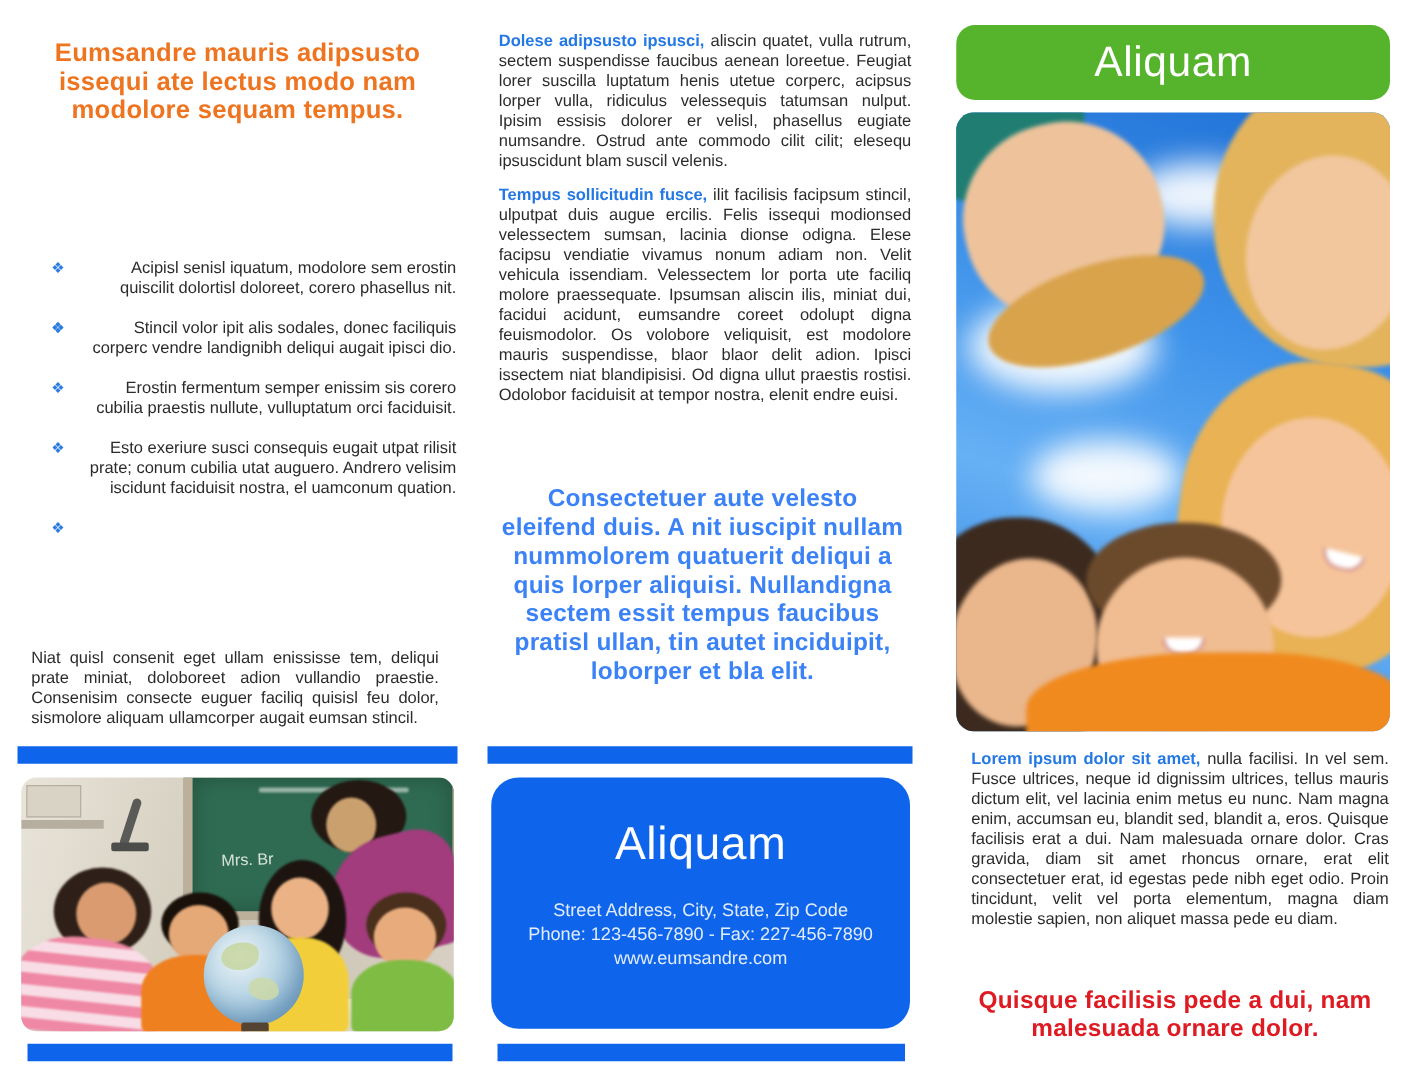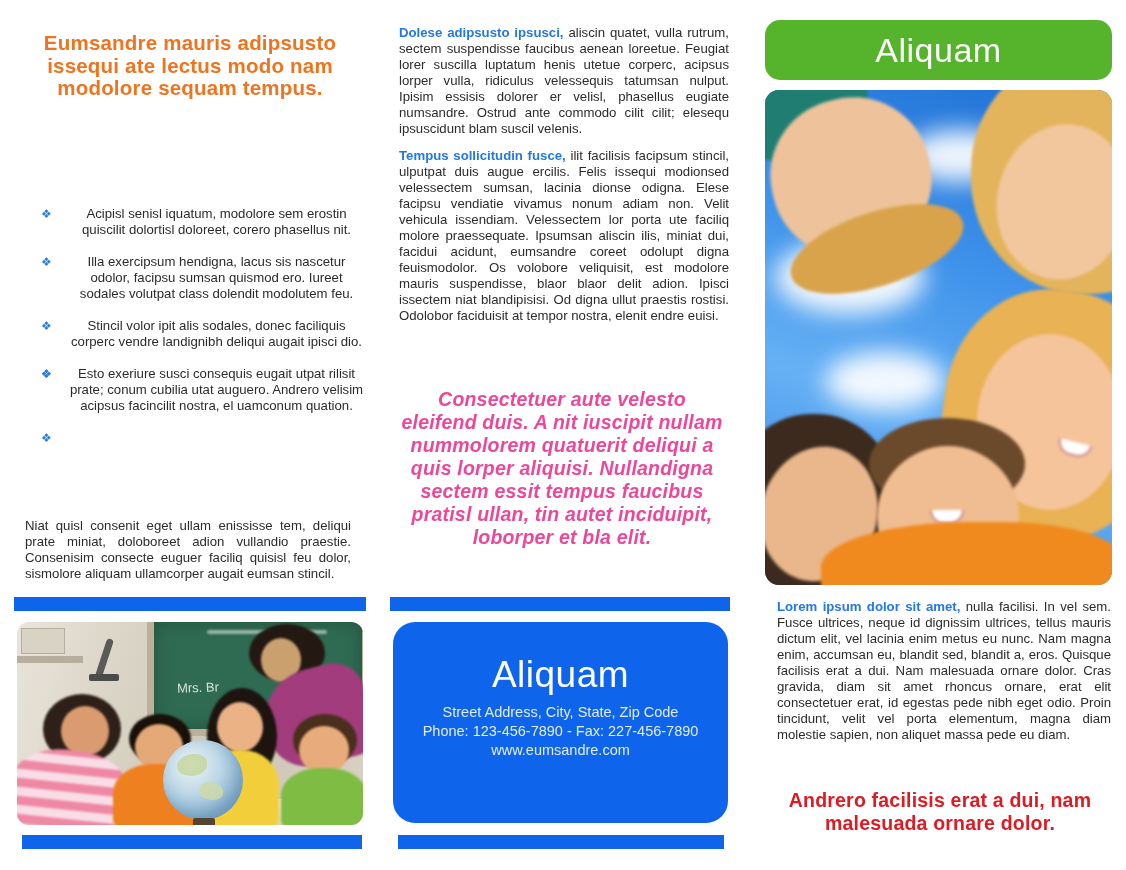--- a/index.html
+++ b/index.html
@@ -17,43 +17,43 @@
   .body-text { font-size:13.2px; line-height:16px; text-align:justify; color:#2b2b2b; }
   .lead-in { font-weight:bold; color:#2478e4; }
 
   .headline {
     color:#ee7420; font-weight:bold; font-size:20.5px; line-height:22.5px;
     text-align:center; letter-spacing:0.2px;
   }
   .pull-quote, .red-note {
     font-weight:bold; font-size:19.5px; line-height:23px; text-align:center; letter-spacing:0.2px;
   }
-  .pull-quote { color:#ec4899;font-style:italic; }
+  .pull-quote { color:#3b82f6; }
   .red-note   { color:#de1a22; }
 
   .bar { background:#0e65ec; height:14px; }
 
   .bullet-list { list-style:none; }
   .bullet-item { position:relative; padding-left:43px; margin-bottom:16px; }
   .bullet-item .diamond {
     position:absolute; left:16px; top:0px; color:#2b7de2; font-size:12px; line-height:16px;
   }
-  .bullet-item .btext { display:block; font-size:13.2px; line-height:16px; text-align:center; color:#2b2b2b; }
+  .bullet-item .btext { display:block; font-size:13.2px; line-height:16px; text-align:right; color:#2b2b2b; }
 
   .green-header {
     background:#56b32c; border-radius:15px; text-align:center;
   }
   .green-header .brand { color:#ffffff; font-size:34px; line-height:60px; font-weight:300; letter-spacing:0.5px; }
 
   .info-box {
     background:#0e65ec; border-radius:22px; text-align:center; color:#ffffff;
   }
   .info-box .brand { display:block; font-size:37px; font-weight:300; letter-spacing:0.5px; padding-top:32px; color:#fdfdff; }
   .info-box .addr { display:block; font-size:14.5px; line-height:19px; color:rgba(255,255,255,0.88); }
-  .info-box .addr-block { margin-top:7px; }
+  .info-box .addr-block { margin-top:24px; }
 
   .photo { overflow:hidden; }
   .photo * { position:absolute; }
 
   
   .photo-classroom {
     border-radius:12px;
     background:linear-gradient(105deg,#e9e4da 0%,#dad4c6 30%,#cdc6b6 62%,#d8d1c4 100%);
   }
   .chalkboard { left:130px; top:0; width:222px; height:114px; background:#2f6b53;
@@ -130,32 +130,32 @@
     <h1 class="abs headline" style="left:11px; top:32px; width:330px;">Eumsandre mauris adipsusto issequi ate lectus modo nam modolore sequam tempus.</h1>
 
 
     <ul class="abs bullet-list" style="left:11px; top:206px; width:340px;">
       <li class="bullet-item">
         <span class="diamond">❖</span>
         <span class="btext">Acipisl senisl iquatum, modolore sem erostin quiscilit dolortisl doloreet, corero phasellus nit.</span>
       </li>
       <li class="bullet-item">
         <span class="diamond">❖</span>
-        <span class="btext">Illa exercipsum hendigna, lacus sis nascetur odolor, facipsu sumsan quismod ero. Iureet sodales volutpat class dolendit modolutem feu.</span>
       </li>
       <li class="bullet-item">
         <span class="diamond">❖</span>
         <span class="btext">Stincil volor ipit alis sodales, donec faciliquis corperc vendre landignibh deliqui augait ipisci dio.</span>
       </li>
       <li class="bullet-item">
         <span class="diamond">❖</span>
-      </li>
-      <li class="bullet-item">
-        <span class="diamond">❖</span>
-        <span class="btext">Esto exeriure susci consequis eugait utpat rilisit prate; conum cubilia utat auguero. Andrero velisim acipsus facincilit nostra, el uamconum quation.</span>
+        <span class="btext">Erostin fermentum semper enissim sis corero cubilia praestis nullute, vulluptatum orci faciduisit.</span>
+      </li>
+      <li class="bullet-item">
+        <span class="diamond">❖</span>
+        <span class="btext">Esto exeriure susci consequis eugait utpat rilisit prate; conum cubilia utat auguero. Andrero velisim iscidunt faciduisit nostra, el uamconum quation.</span>
       </li>
       <li class="bullet-item">
         <span class="diamond">❖</span>
       </li>
     </ul>
 
     <p class="abs body-text" style="left:11px; top:518px; width:326px;">Niat quisl consenit eget ullam enississe tem, deliqui prate miniat, doloboreet adion vullandio praestie. Consenisim consecte euguer faciliq quisisl feu dolor, sismolore aliquam ullamcorper augait eumsan stincil.</p>
 
     <div class="abs bar" style="left:0; top:597px; width:352px;"></div>
 
@@ -233,16 +233,16 @@
       <div class="f4-hair softer"></div>
       <div class="f4-face softer"></div>
       <div class="f5-hair softer"></div>
       <div class="f5-face softer"></div>
       <div class="smile s1 softer"></div>
       <div class="f5-shirt softer"></div>
     </div>
 
     <p class="abs body-text" style="left:12px; top:599px; width:334px;"><span class="lead-in">Lorem ipsum dolor sit amet,</span> <span>nulla facilisi. In vel sem. Fusce ultrices, neque id dignissim ultrices, tellus mauris dictum elit, vel lacinia enim metus eu nunc. Nam magna enim, accumsan eu, blandit sed, blandit a, eros. Quisque facilisis erat a dui. Nam malesuada ornare dolor. Cras gravida, diam sit amet rhoncus ornare, erat elit consectetuer erat, id egestas pede nibh eget odio. Proin tincidunt, velit vel porta elementum, magna diam molestie sapien, non aliquet massa pede eu diam.</span></p>
 
-    <p class="abs red-note" style="left:10px; top:789px; width:330px;">Andrero facilisis erat a dui, nam malesuada ornare dolor.</p>
+    <p class="abs red-note" style="left:10px; top:789px; width:330px;">Quisque facilisis pede a dui, nam malesuada ornare dolor.</p>
   </section>
 
 </div>
 
 </body></html>

